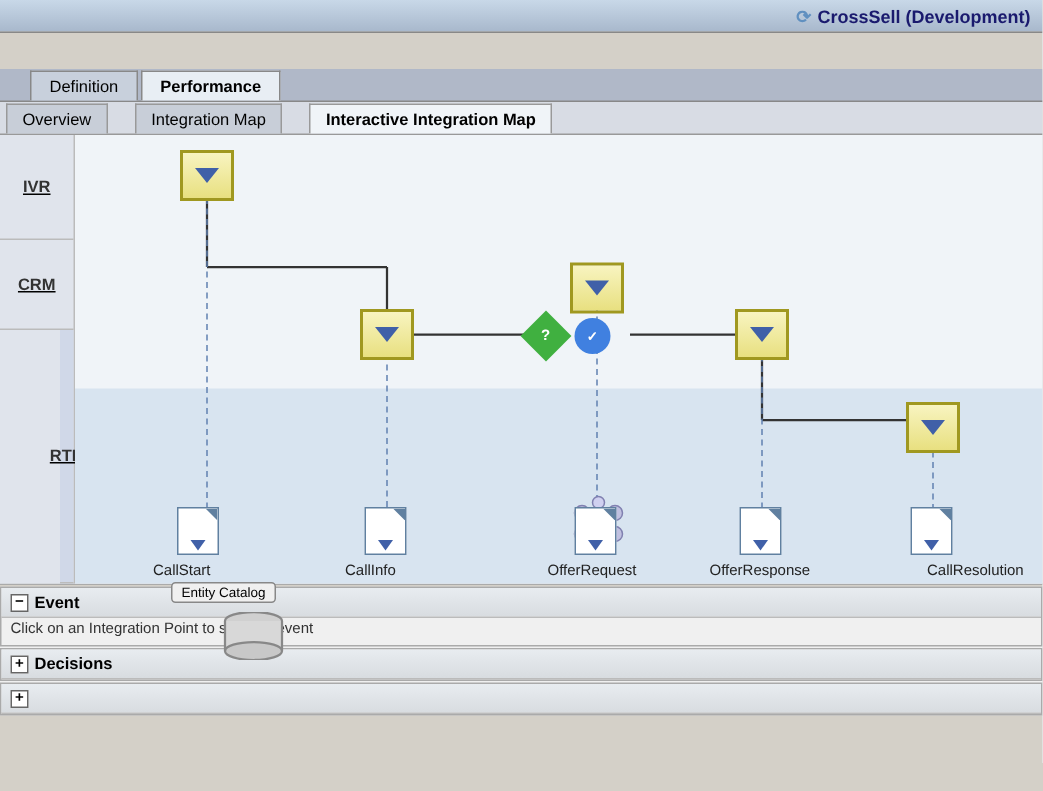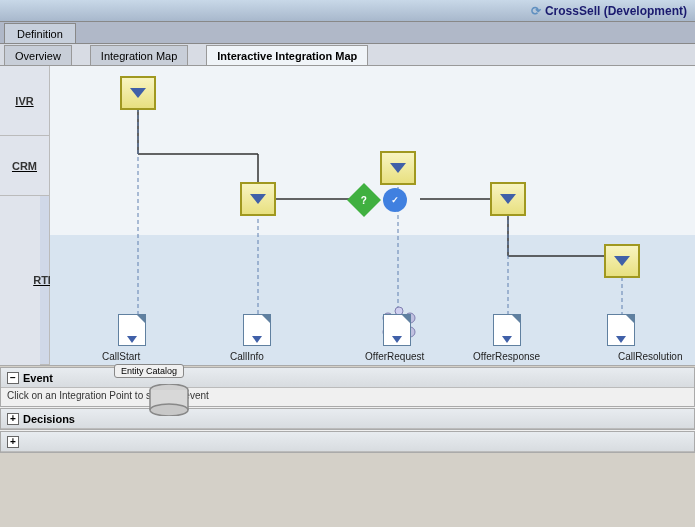--- a/index.html
+++ b/index.html
@@ -23,22 +23,23 @@
       align-items: center;
       gap: 4px;
     }
 
     
     .tabs-row1 {
       display: flex;
       background: #b0b8c8;
       height: 22px;
       align-items: flex-end;
-      padding-left: 4px;
+      padding-left: 20px;
       border-bottom: 1px solid #888;
+      margin-top: 24px;
     }
     .tab {
       padding: 2px 12px;
       height: 20px;
       display: flex;
       align-items: center;
       cursor: pointer;
       font-size: 11px;
       border: 1px solid #888;
       border-bottom: none;
@@ -294,20 +295,23 @@
 <div class="header">
   <div class="header-title">
     <span style="color:#6090c0;">⟳</span>
     <span>CrossSell (Development)</span>
   </div>
 </div>
 
 <div class="tabs-row1">
   <div class="tab inactive">
     <span>Definition</span>
+  </div>
+  <div class="tab active">
+    <span>Performance</span>
   </div>
 </div>
 
 <div class="tabs-row2">
   <div class="tab2 inactive">
     <span>Overview</span>
   </div>
   <div class="tab2 inactive">
     <span>Integration Map</span>
   </div>

